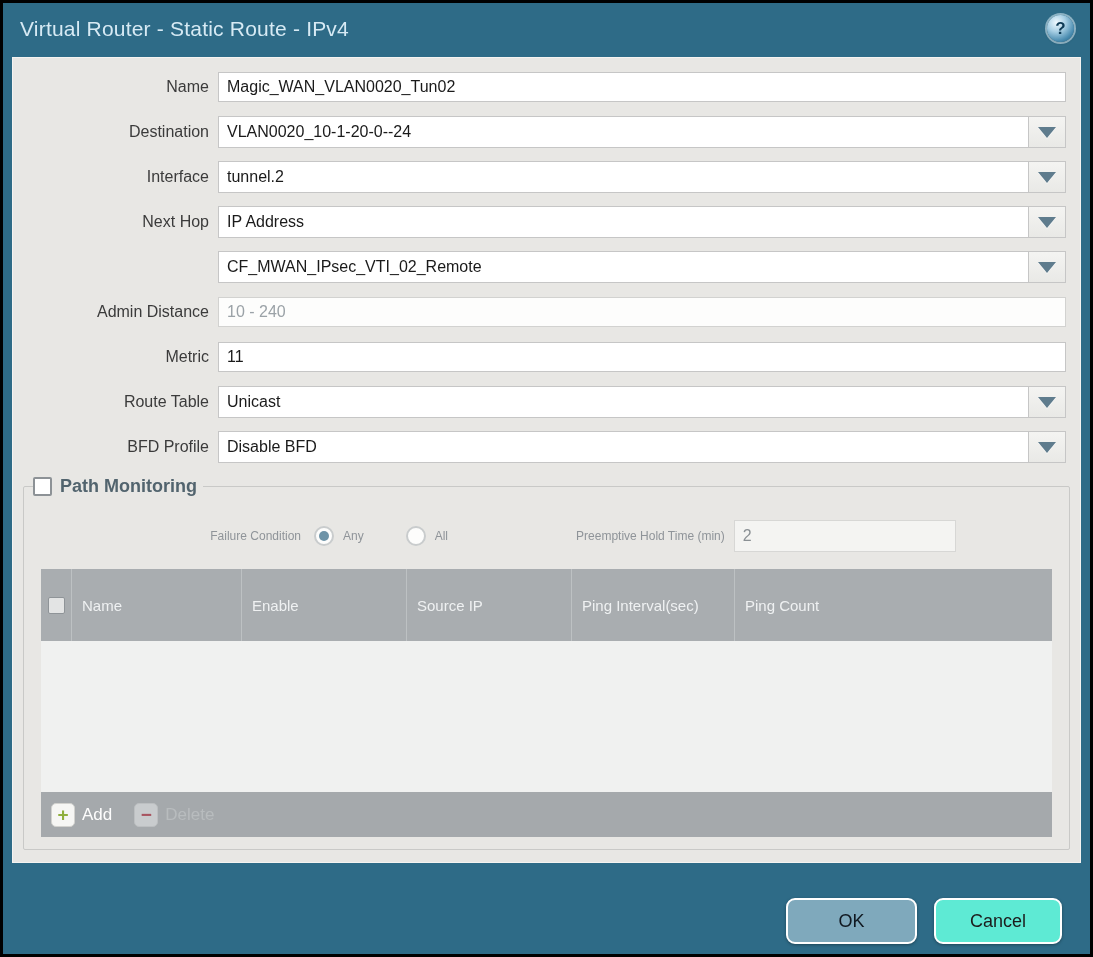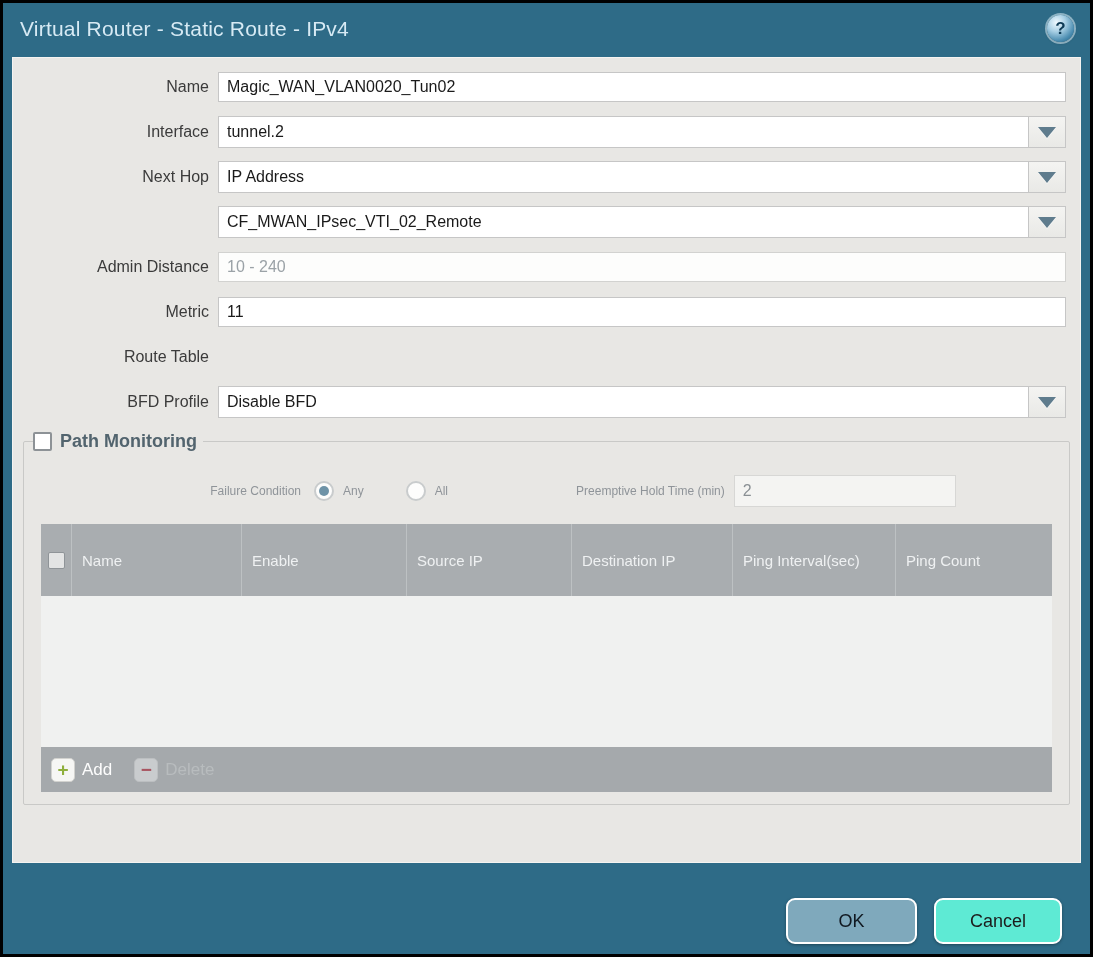--- a/index.html
+++ b/index.html
@@ -144,20 +144,29 @@
     <div class="help">?</div>
   </div>
 
   <div class="panel">
 
     <div class="row">
       <span class="lbl">Name</span>
       <input class="txt" value="Magic_WAN_VLAN0020_Tun02" style="">
     </div>
 
+    <div class="row">
+      <span class="lbl">Destination</span>
+      <div class="combo">
+        <div class="combo-text">VLAN0020_10-1-20-0--24</div>
+        <div class="combo-btn">
+          <span class="tri"></span>
+        </div>
+      </div>
+    </div>
 
     <div class="row">
       <span class="lbl">Interface</span>
       <div class="combo">
         <div class="combo-text">tunnel.2</div>
         <div class="combo-btn">
           <span class="tri"></span>
         </div>
       </div>
     </div>
@@ -187,20 +196,26 @@
       <input class="txt placeholder-field" placeholder="10 - 240" style="">
     </div>
 
     <div class="row">
       <span class="lbl">Metric</span>
       <input class="txt" value="11" style="">
     </div>
 
     <div class="row">
       <span class="lbl">Route Table</span>
+      <div class="combo">
+        <div class="combo-text">Unicast</div>
+        <div class="combo-btn">
+          <span class="tri"></span>
+        </div>
+      </div>
     </div>
 
     <div class="row">
       <span class="lbl">BFD Profile</span>
       <div class="combo">
         <div class="combo-text">Disable BFD</div>
         <div class="combo-btn">
           <span class="tri"></span>
         </div>
       </div>
@@ -225,21 +240,20 @@
       </div>
 
       <div class="tbl">
         <div class="thead">
           <div class="th first">
             <span class="cb-small"></span>
           </div>
           <div class="th" style="width:170px;flex:0 0 170px;">Name</div>
           <div class="th" style="width:165px;flex:0 0 165px;">Enable</div>
           <div class="th" style="width:165px;flex:0 0 165px;">Source IP</div>
-          <div class="th" style="width:161px;flex:0 0 161px;">Destination IP</div>
           <div class="th" style="width:163px;flex:0 0 163px;">Ping Interval(sec)</div>
           <div class="th" style="flex:1;">Ping Count</div>
         </div>
         <div class="tbody"></div>
         <div class="tfoot">
           <span class="tool">
             <span class="tool-icon add-icon">+</span>
             <span class="tool-label">Add</span>
           </span>
           <span class="tool disabled">

